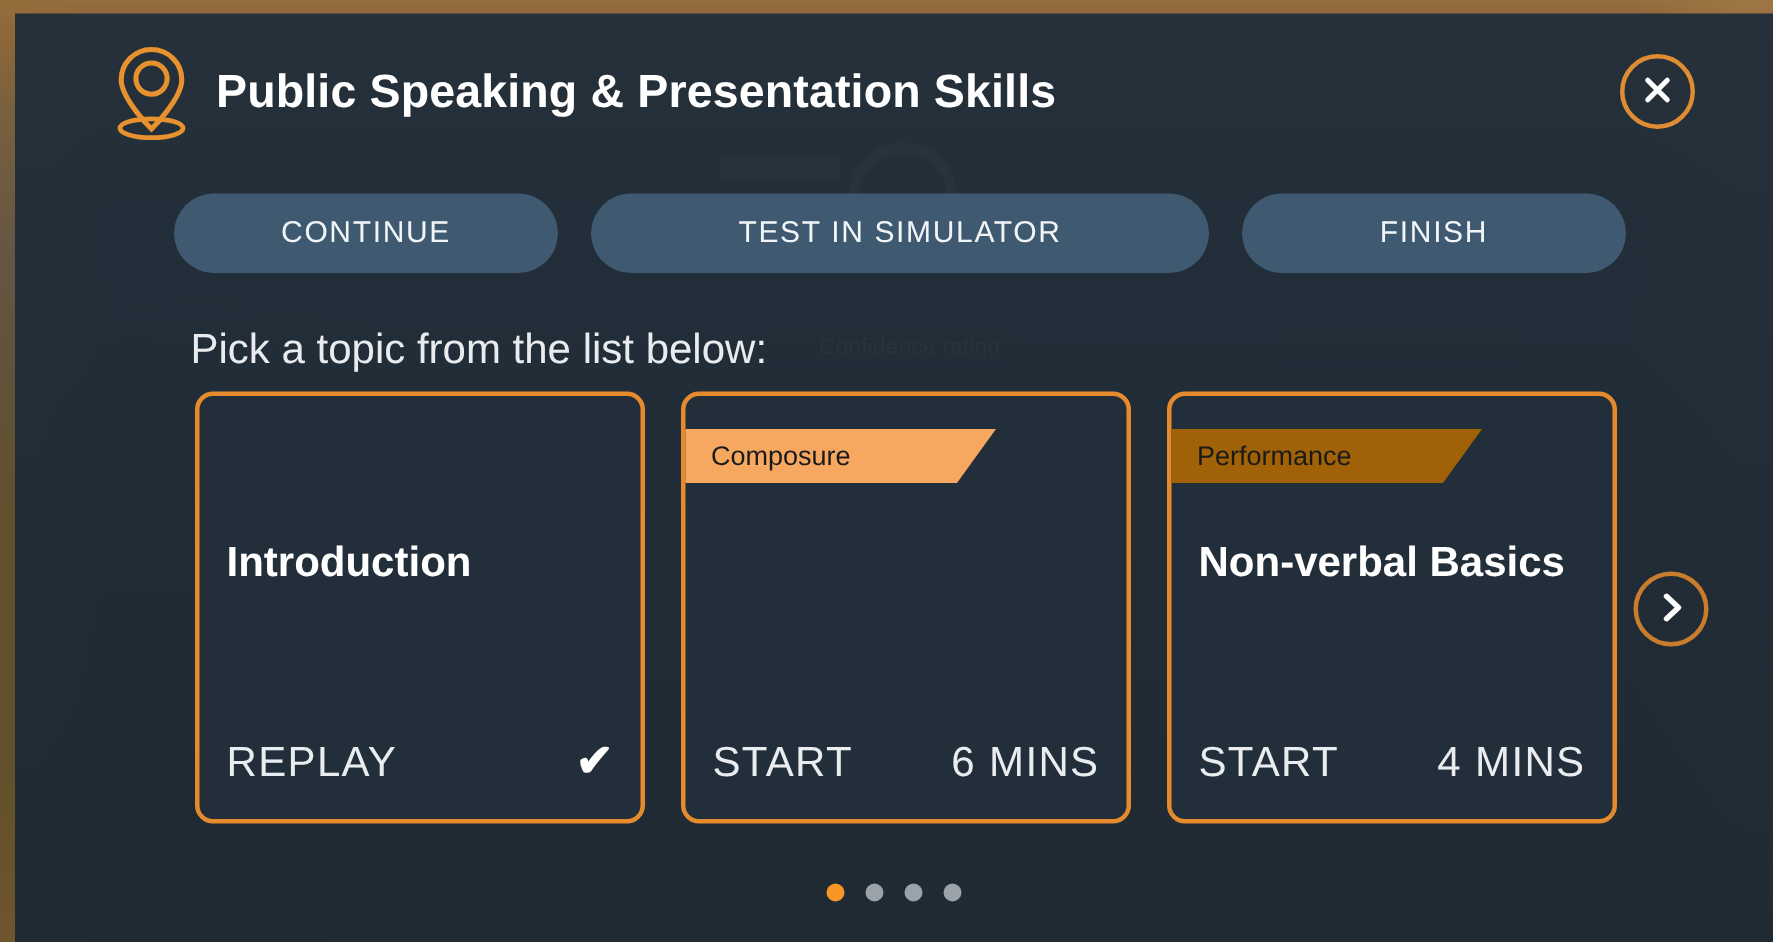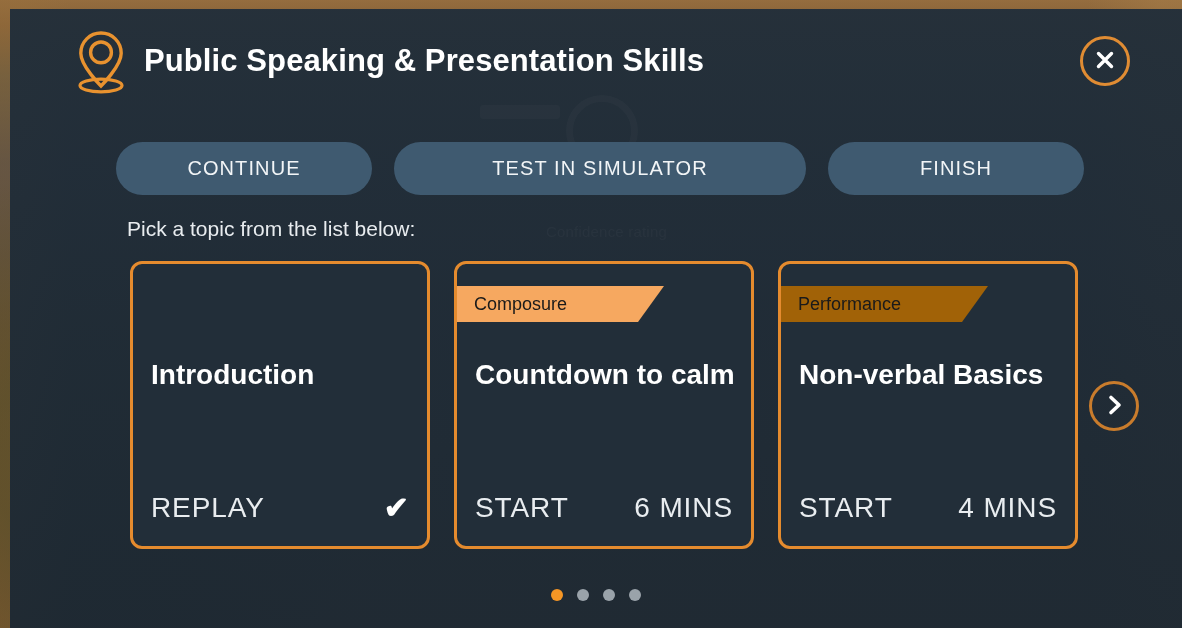--- a/index.html
+++ b/index.html
@@ -140,32 +140,31 @@
     border-radius: 27px;
     background: #3f5a70;
     color: #f2f5f7;
     font-family: "Liberation Sans", sans-serif;
     font-size: 20px;
     letter-spacing: 1.1px;
     cursor: pointer;
     display: flex;
     align-items: center;
     justify-content: center;
-    margin-top: 13px;
   }
   #btn-continue        { width: 256px; }
   #btn-test-simulator  { width: 412px; }
   #btn-finish          { width: 256px; }
 
   
   #list-prompt {
     position: absolute;
     left: 117px; top: 208px;
     color: #e8ecef;
-    font-size: 21px;
+    font-size: 28px;
     text-align: right;
   }
 
   
   #cards {
     position: absolute;
     left: 120px; top: 252px;
     display: flex;
     gap: 24px;
   }
@@ -307,21 +306,20 @@
       <div class="topic-card">
         <div class="card-title no-ribbon">Introduction</div>
         <div class="card-footer">
           <span class="card-action">REPLAY</span>
           <span class="card-check">✔</span>
         </div>
       </div>
 
       <div class="topic-card">
         <div class="card-ribbon ribbon-composure">Composure</div>
-        <div class="card-title">Countdown to calm</div>
         <div class="card-footer">
           <span class="card-action">START</span>
           <span class="card-duration">6 MINS</span>
         </div>
       </div>
 
       <div class="topic-card">
         <div class="card-ribbon ribbon-performance">Performance</div>
         <div class="card-title">Non-verbal Basics</div>
         <div class="card-footer">

